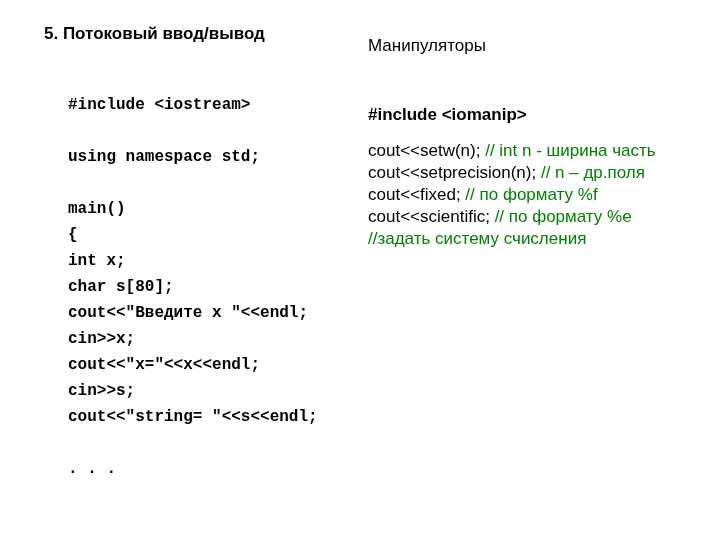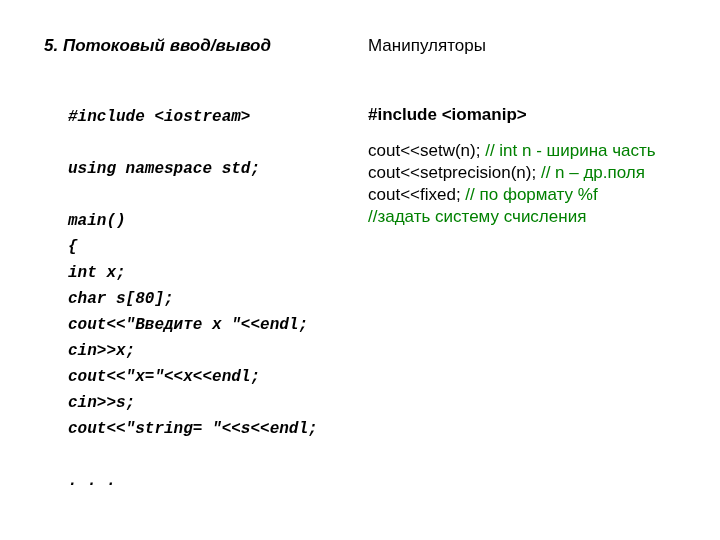--- a/index.html
+++ b/index.html
@@ -13,23 +13,22 @@
   }
   .slide {
     position: relative;
     width: 720px;
     height: 540px;
     box-sizing: border-box;
   }
   .left-col {
     position: absolute;
     left: 44px;
-    top: 36px;
+    top: 24px;
     width: 320px;
-    font-style: italic;
   }
   .right-col {
     position: absolute;
     left: 368px;
     top: 36px;
     width: 340px;
   }
   .heading-left {
     font-size: 17px;
     font-weight: 700;
@@ -96,18 +95,21 @@
       <div class="manip-line">
         <span>cout&lt;&lt;setw(n); </span><span class="comment">// int n - ширина часть</span>
       </div>
       <div class="manip-line">
         <span>cout&lt;&lt;setprecision(n); </span><span class="comment">// n – др.поля</span>
       </div>
       <div class="manip-line">
         <span>cout&lt;&lt;fixed; </span><span class="comment">// по формату %f</span>
       </div>
       <div class="manip-line">
+        <span>cout&lt;&lt;scientific; </span><span class="comment">// по формату %e</span>
+      </div>
+      <div class="manip-line">
         <span></span><span class="comment">//задать систему счисления</span>
       </div>
     </div>
   </div>
 
 </div>
 
 </body></html>

